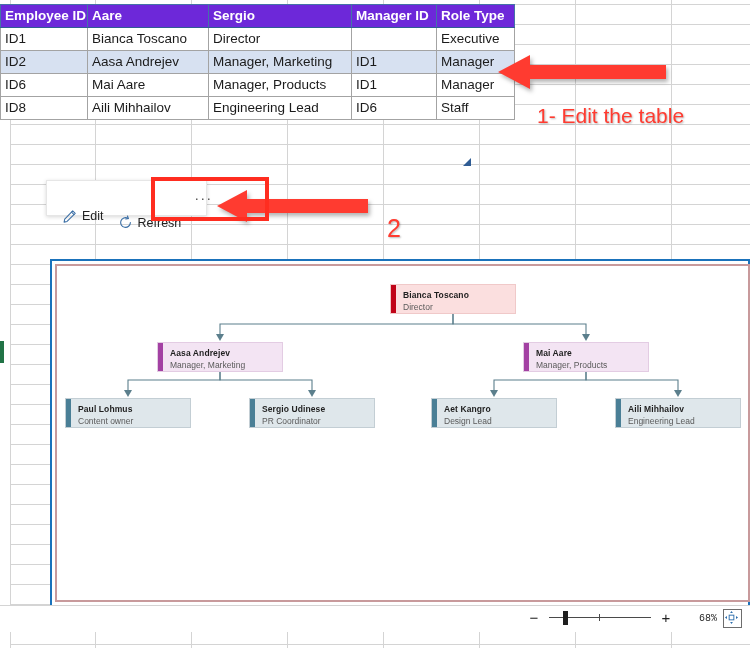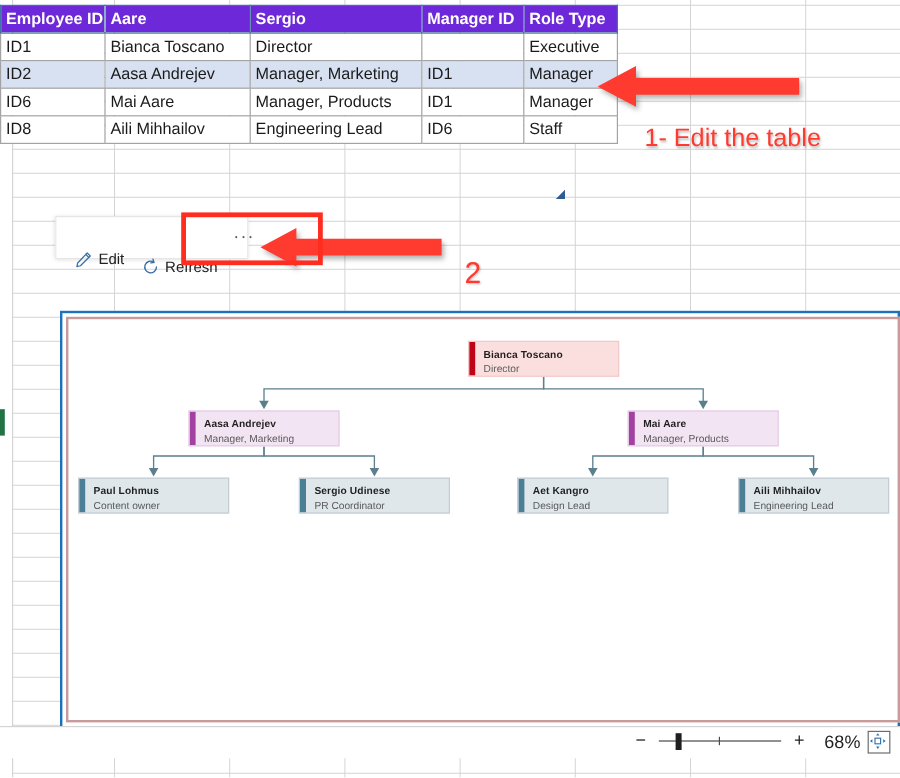--- a/index.html
+++ b/index.html
@@ -91,21 +91,21 @@
 
   
   #statusbar{position:absolute;left:0;top:605px;width:750px;height:26px;
     background:#ffffff;border-top:1px solid #d4d4d4;}
   #zoomctl{position:absolute;right:6px;top:606px;height:24px;display:flex;align-items:center;gap:0;}
   .zbtn{width:22px;text-align:center;font-size:15px;color:#222;line-height:24px;}
   #zslider{position:relative;width:102px;height:24px;margin:0 4px;}
   #ztrack{position:absolute;left:0;top:11px;width:102px;height:1px;background:#4a4a4a;}
   #ztick{position:absolute;left:50px;top:8px;width:1px;height:7px;background:#4a4a4a;}
   #zthumb{position:absolute;left:14px;top:5px;width:5px;height:14px;background:#1f1f1f;}
-  #zpct{font-size:15px;color:#1f1f1f;width:40px;text-align:right;padding-right:6px;}
+  #zpct{font-size:10px;color:#1f1f1f;width:40px;text-align:right;padding-right:6px;font-family:Liberation Mono, monospace;}
   #zfit{width:17px;height:17px;border:1px solid #6d6d6d;position:relative;margin-right:2px;}
 </style>
 </head>
 <body>
 
 <div id="grid"></div>
 <div id="grid-gutter"></div>
 <div id="green-cell"></div>
 
 <div id="table-wrap">

